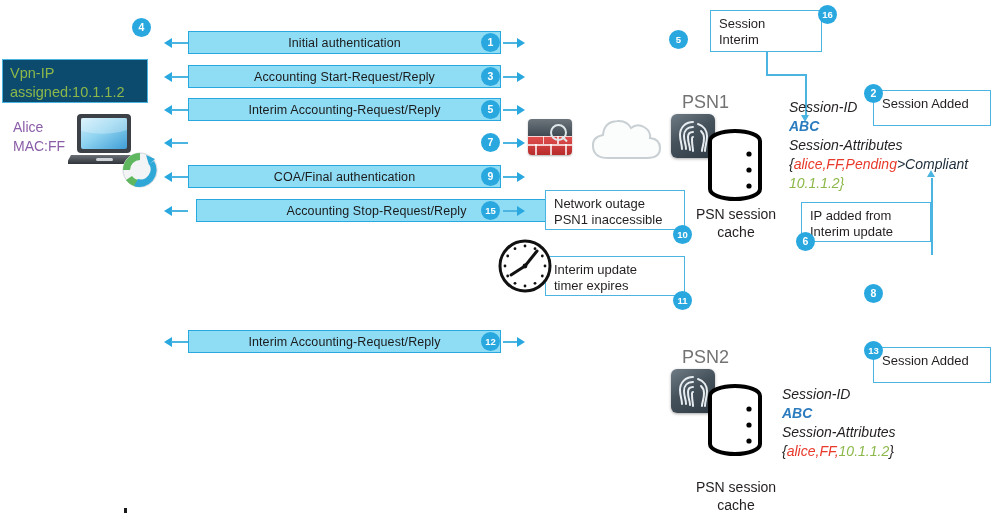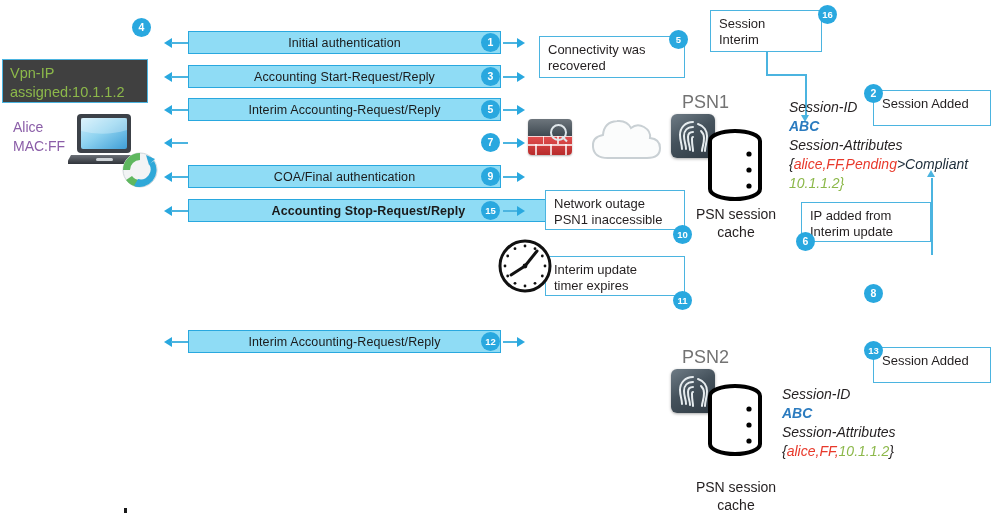--- a/index.html
+++ b/index.html
@@ -51,21 +51,21 @@
   .conn{position:absolute;background:#4bb4e0;}
   .conn.v{width:1.5px;}
   .conn.h{height:1.5px;}
   .arrowdown{position:absolute;width:0;height:0;
     border-left:4.5px solid transparent;border-right:4.5px solid transparent;border-top:7px solid #4bb4e0;}
   .arrowup{position:absolute;width:0;height:0;
     border-left:4.5px solid transparent;border-right:4.5px solid transparent;border-bottom:7px solid #4bb4e0;}
 
   
   .vpnbox{
-    position:absolute;border:1.5px solid #4bb4e0;background:#404040;box-sizing:border-box;
+    position:absolute;border:1.5px solid #4bb4e0;background:#0c4a6e;box-sizing:border-box;
     color:#8cb84a;font-size:14.5px;line-height:1.3;padding:4px 7px;
   }
   .alice{
     position:absolute;color:#8b5ea8;font-size:14px;line-height:1.35;
   }
   .psnlabel{position:absolute;font-size:18px;color:#737373;}
   .cachelabel{position:absolute;font-size:14px;color:#231f20;text-align:center;line-height:1.25;}
 
   .sessblock{position:absolute;font-size:14px;line-height:1.35;font-style:italic;}
   .sessblock .k{color:#231f20;font-weight:normal;}
@@ -145,21 +145,21 @@
   <div class="conn h" style="left:171px;top:176px;width:17px;"></div>
   <div class="flowbar" style="left:188px;top:165px;width:313px;">
     <span class="label">COA/Final authentication</span>
   </div>
   <div class="badge" style="left:481px;top:167px;">9</div>
   <div class="conn h" style="left:503px;top:176px;width:15px;"></div>
   <div class="tri right" style="left:517px;top:172px;"></div>
 
   <div class="tri left" style="left:164px;top:206px;"></div>
   <div class="conn h" style="left:171px;top:210px;width:17px;"></div>
-  <div class="flowbar" style="left:188px;top:199px;width:361px;font-weight:bold;">
+  <div class="flowbar" style="left:196px;top:199px;width:361px;">
     <span class="label">Accounting Stop-Request/Reply</span>
   </div>
   <div class="badge b2d" style="left:481px;top:201px;">15</div>
   <div class="conn h" style="left:503px;top:210px;width:15px;"></div>
   <div class="tri right" style="left:517px;top:206px;"></div>
 
   <div class="tri left" style="left:164px;top:337px;"></div>
   <div class="conn h" style="left:171px;top:341px;width:17px;"></div>
   <div class="flowbar" style="left:188px;top:330px;width:313px;">
     <span class="label">Interim Accounting-Request/Reply</span>
@@ -203,24 +203,20 @@
   <div class="globe" style="left:120px;top:150px;">
     <svg width="40" height="40" viewBox="0 0 40 40">
       <circle cx="20" cy="20" r="17" fill="#f2f4f5" stroke="#cfd6da" stroke-width="1"></circle>
       <path d="M3 20 a17 17 0 0 1 17 -17 v7 a10 10 0 0 0 -10 10 z" fill="#5fb85f"></path>
       <path d="M20 37 a17 17 0 0 1 -14 -7 l6 -4 a10 10 0 0 0 8 4 z" fill="#5fb85f"></path>
       <path d="M34 11 a17 17 0 0 1 -20 25 l4 -7 a10 10 0 0 0 11 -15 z" fill="#2fa8d8"></path>
       <path d="M26 5 l9 4 -6 6 z" fill="#2fa8d8"></path>
     </svg>
   </div>
 
-  <div class="callout" style="left:539px;top:36px;width:146px;height:42px;">
-    <span class="ln">Connectivity was</span>
-    <span class="ln">recovered</span>
-  </div>
   <div class="badge b2d" style="left:669px;top:30px;">5</div>
 
   <div class="callout" style="left:710px;top:10px;width:112px;height:42px;">
     <span class="ln">Session</span>
     <span class="ln">Interim</span>
   </div>
   <div class="badge b2d" style="left:818px;top:5px;">16</div>
 
   <div class="conn v" style="left:766px;top:52px;height:23px;"></div>
   <div class="conn h" style="left:766px;top:74px;width:40px;"></div>

